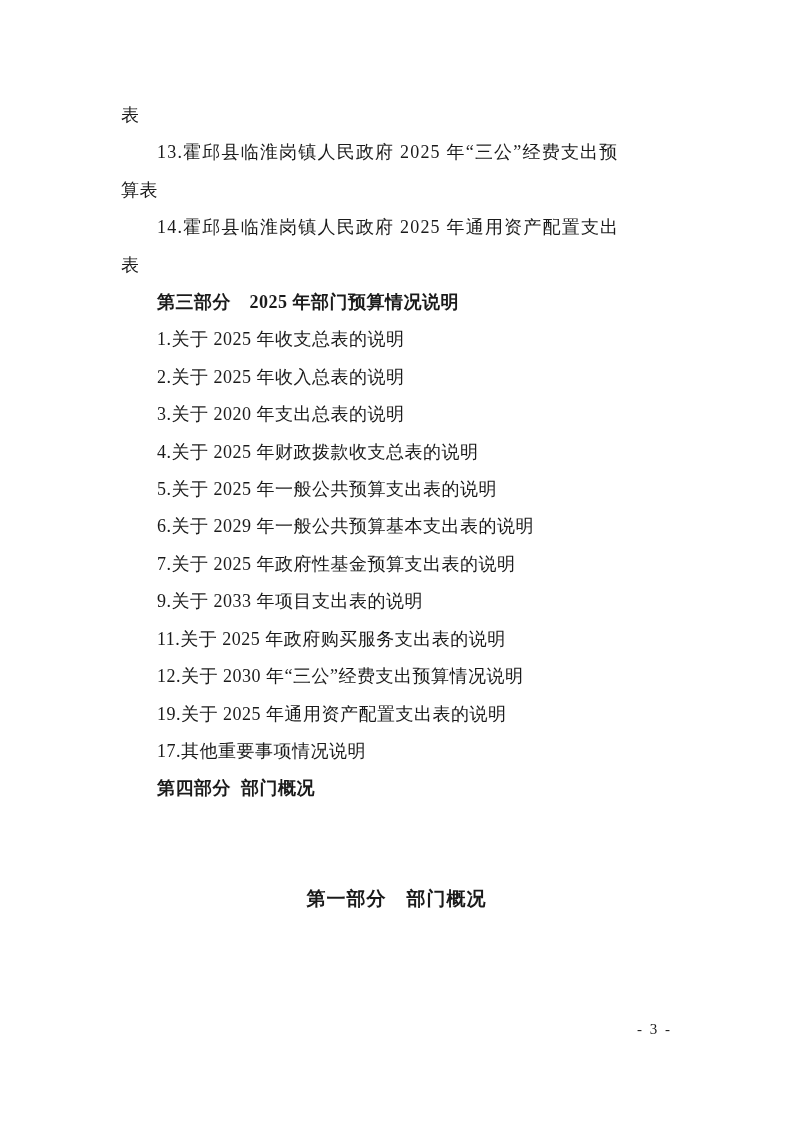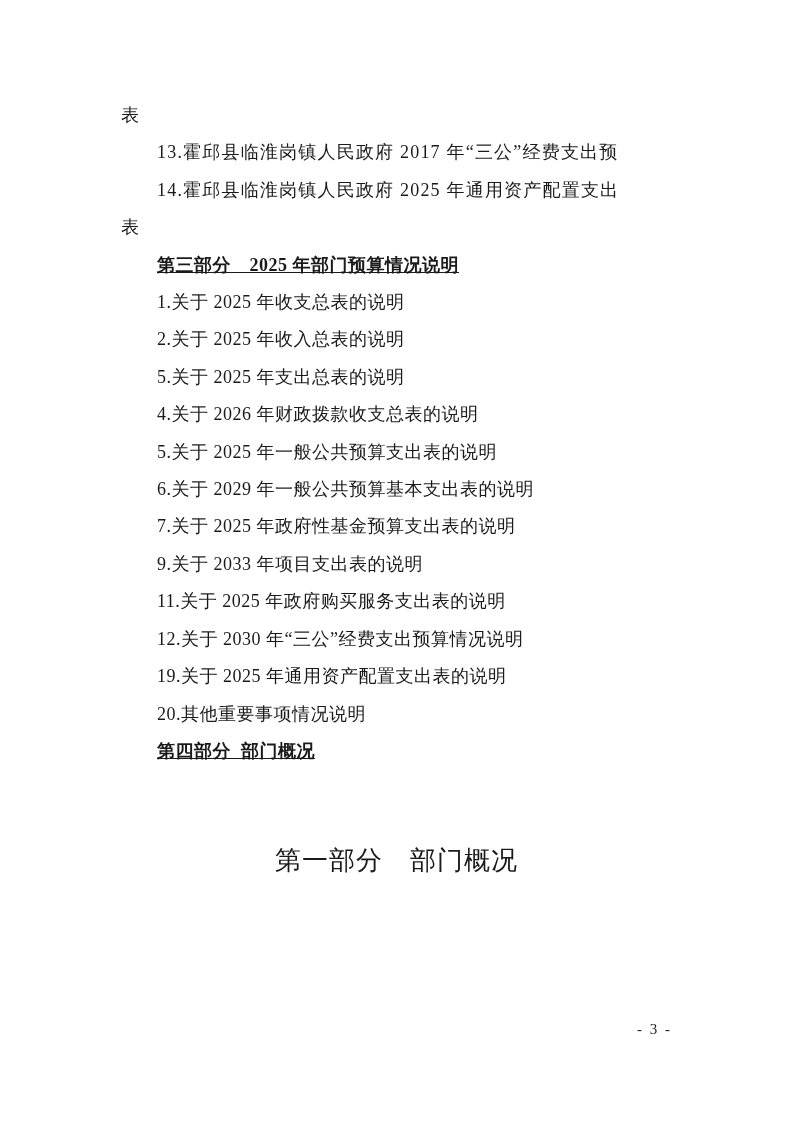--- a/index.html
+++ b/index.html
@@ -29,27 +29,26 @@
     letter-spacing: 0.5px;
   }
   .indent {
     text-indent: 2em;
   }
   .wrap-fill {
     letter-spacing: 1.2px;
   }
   .bold-heading {
     font-weight: 700;
-    text-decoration: underline;
   }
   .part-title {
     margin-top: 69px;
     font-family: "DejaVu Sans", "Liberation Sans", sans-serif;
-    font-weight: 400;
-    font-size: 26px;
+    font-weight: 700;
+    font-size: 19px;
     line-height: 42px;
     text-align: center;
     letter-spacing: 1px;
     white-space: pre-wrap;
   }
   .page-number {
     position: absolute;
     top: 1019px;
     right: 121px;
     font-size: 15px;
@@ -59,39 +58,40 @@
   }
 </style>
 </head>
 <body>
 
 <div class="page">
   <div class="content">
 
     <div class="line">表</div>
 
-    <div class="line indent wrap-fill">13.霍邱县临淮岗镇人民政府 2017 年“三公”经费支出预</div>
+    <div class="line indent wrap-fill">13.霍邱县临淮岗镇人民政府 2025 年“三公”经费支出预</div>
+    <div class="line">算表</div>
 
     <div class="line indent wrap-fill">14.霍邱县临淮岗镇人民政府 2025 年通用资产配置支出</div>
     <div class="line">表</div>
 
     <div class="line indent bold-heading">第三部分　2025 年部门预算情况说明</div>
 
     <div class="line indent">1.关于 2025 年收支总表的说明</div>
     <div class="line indent">2.关于 2025 年收入总表的说明</div>
-    <div class="line indent">5.关于 2025 年支出总表的说明</div>
-    <div class="line indent">4.关于 2026 年财政拨款收支总表的说明</div>
+    <div class="line indent">3.关于 2020 年支出总表的说明</div>
+    <div class="line indent">4.关于 2025 年财政拨款收支总表的说明</div>
     <div class="line indent">5.关于 2025 年一般公共预算支出表的说明</div>
     <div class="line indent">6.关于 2029 年一般公共预算基本支出表的说明</div>
     <div class="line indent">7.关于 2025 年政府性基金预算支出表的说明</div>
     <div class="line indent">9.关于 2033 年项目支出表的说明</div>
     <div class="line indent">11.关于 2025 年政府购买服务支出表的说明</div>
     <div class="line indent">12.关于 2030 年“三公”经费支出预算情况说明</div>
     <div class="line indent">19.关于 2025 年通用资产配置支出表的说明</div>
-    <div class="line indent">20.其他重要事项情况说明</div>
+    <div class="line indent">17.其他重要事项情况说明</div>
 
     <div class="line indent bold-heading">第四部分  部门概况</div>
 
     <div class="part-title">第一部分　部门概况</div>
 
   </div>
 
   <div class="page-number">- 3 -</div>
 </div>
 

